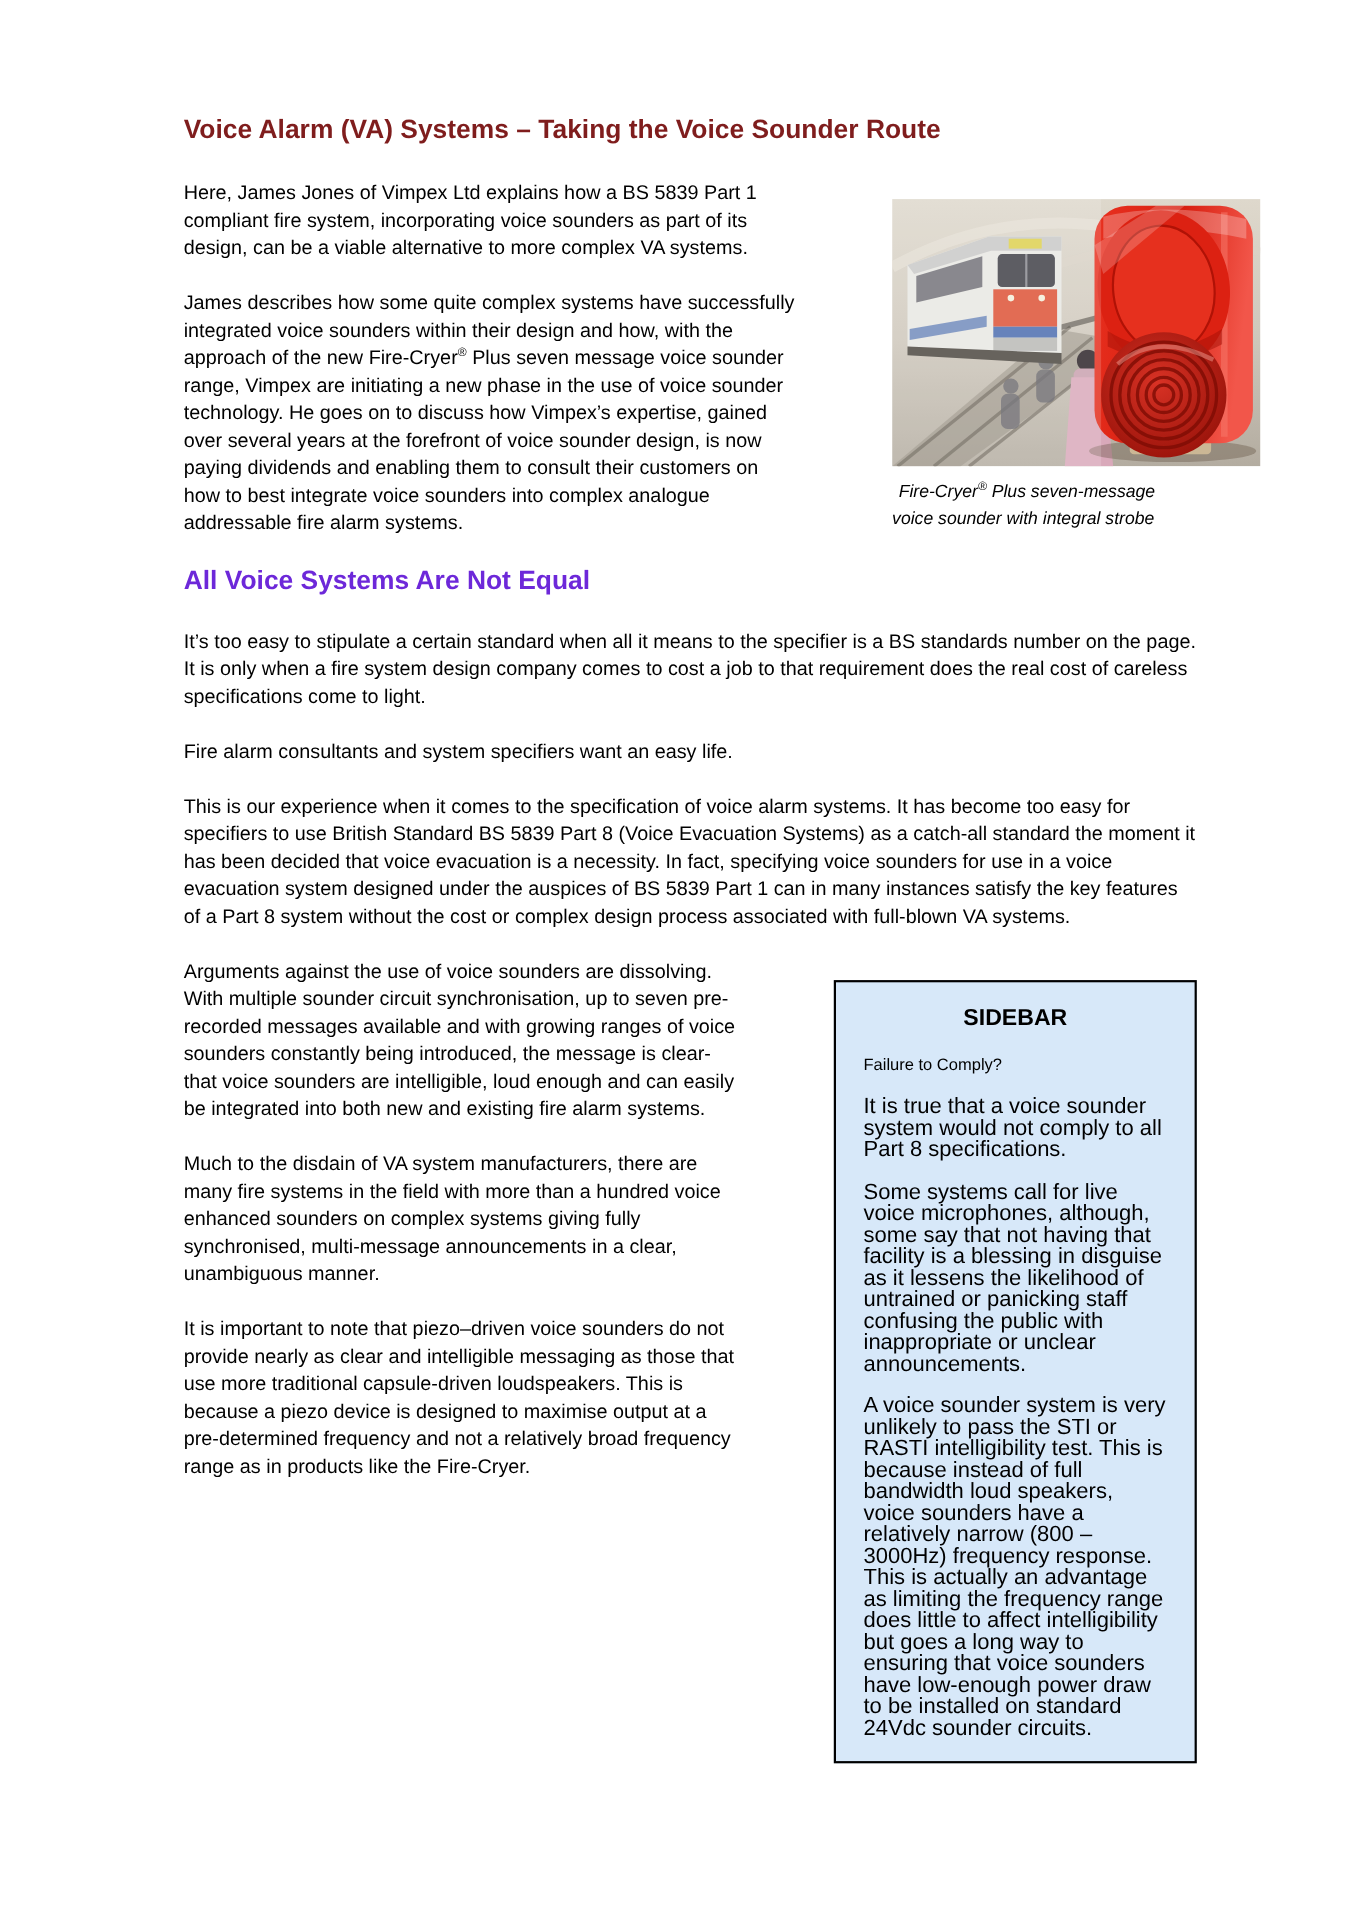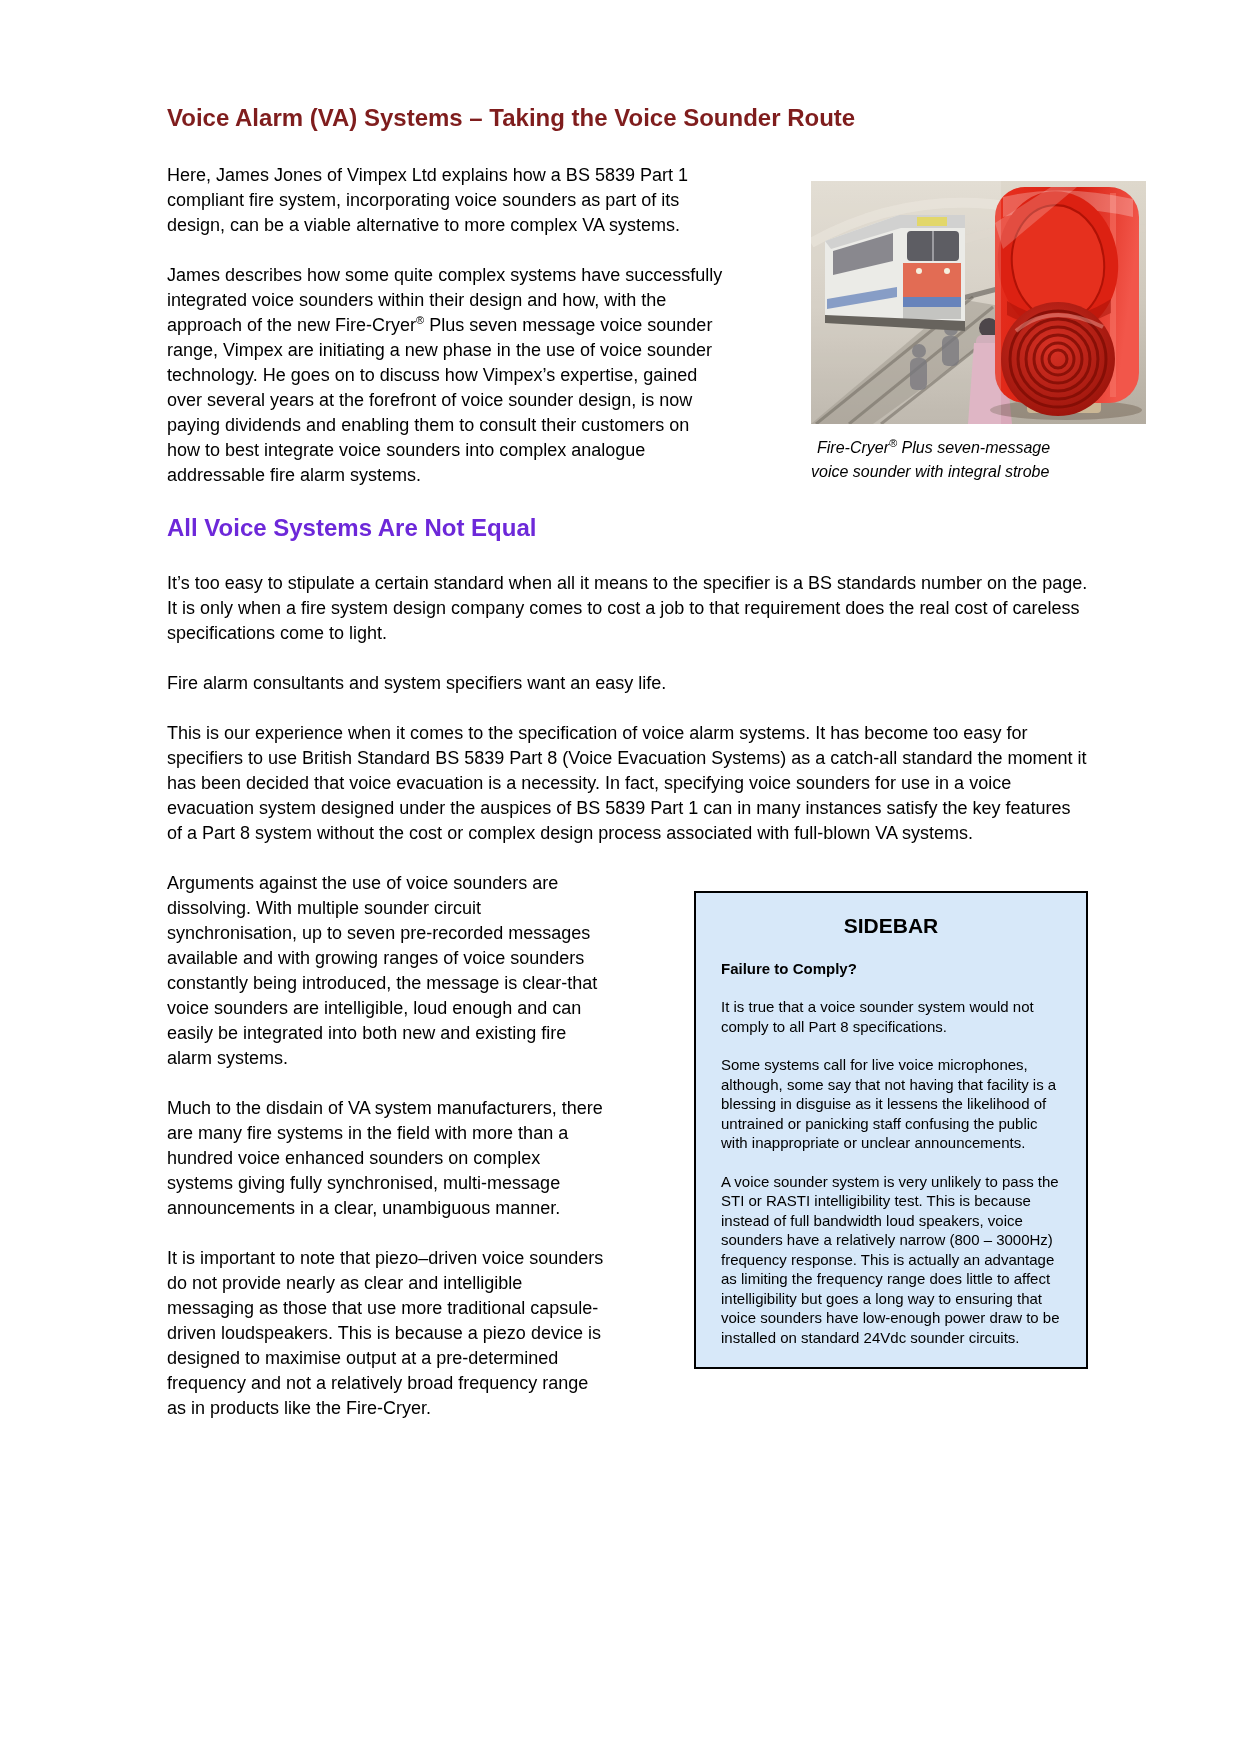--- a/index.html
+++ b/index.html
@@ -34,34 +34,34 @@
   }
   .photo-frame { width:335px; height:243px; overflow:hidden; }
   .photo-frame svg { display:block; }
   figcaption.photo-caption {
     font-size:16px; line-height:24px; font-style:italic;
     margin-top:12px; text-indent:6px;
   }
 
   
   aside.sidebar {
-    float:right; width:394px; box-sizing:border-box;
+    float:right; width:330px; box-sizing:border-box;
     margin:20px 0 14px 88px;
     background:#D7E8F9; border:2px solid #000000;
     padding:14px 25px 20px 25px;
   }
   .sb-title {
     font-size:21px; line-height:26px; font-weight:bold;
     text-align:center; margin:6px 0 20px 0;
   }
   .sb-subtitle {
-    font-size:15px; line-height:19px; font-weight:bold;
+    font-size:15px; line-height:19px; font-weight:normal;
     margin:0 0 19px 0;
   }
-  p.sb-p { font-size:15px; line-height:19.5px; margin:0 0 19px 0; }
+  p.sb-p { font-size:20px; line-height:19.5px; margin:0 0 19px 0; }
   p.sb-p:last-child { margin-bottom:0; }
 </style>
 </head>
 <body>
 
 <div class="page">
   <div class="content">
 
     <h1 class="doc-title">Voice Alarm (VA) Systems – Taking the Voice Sounder Route</h1>
 

